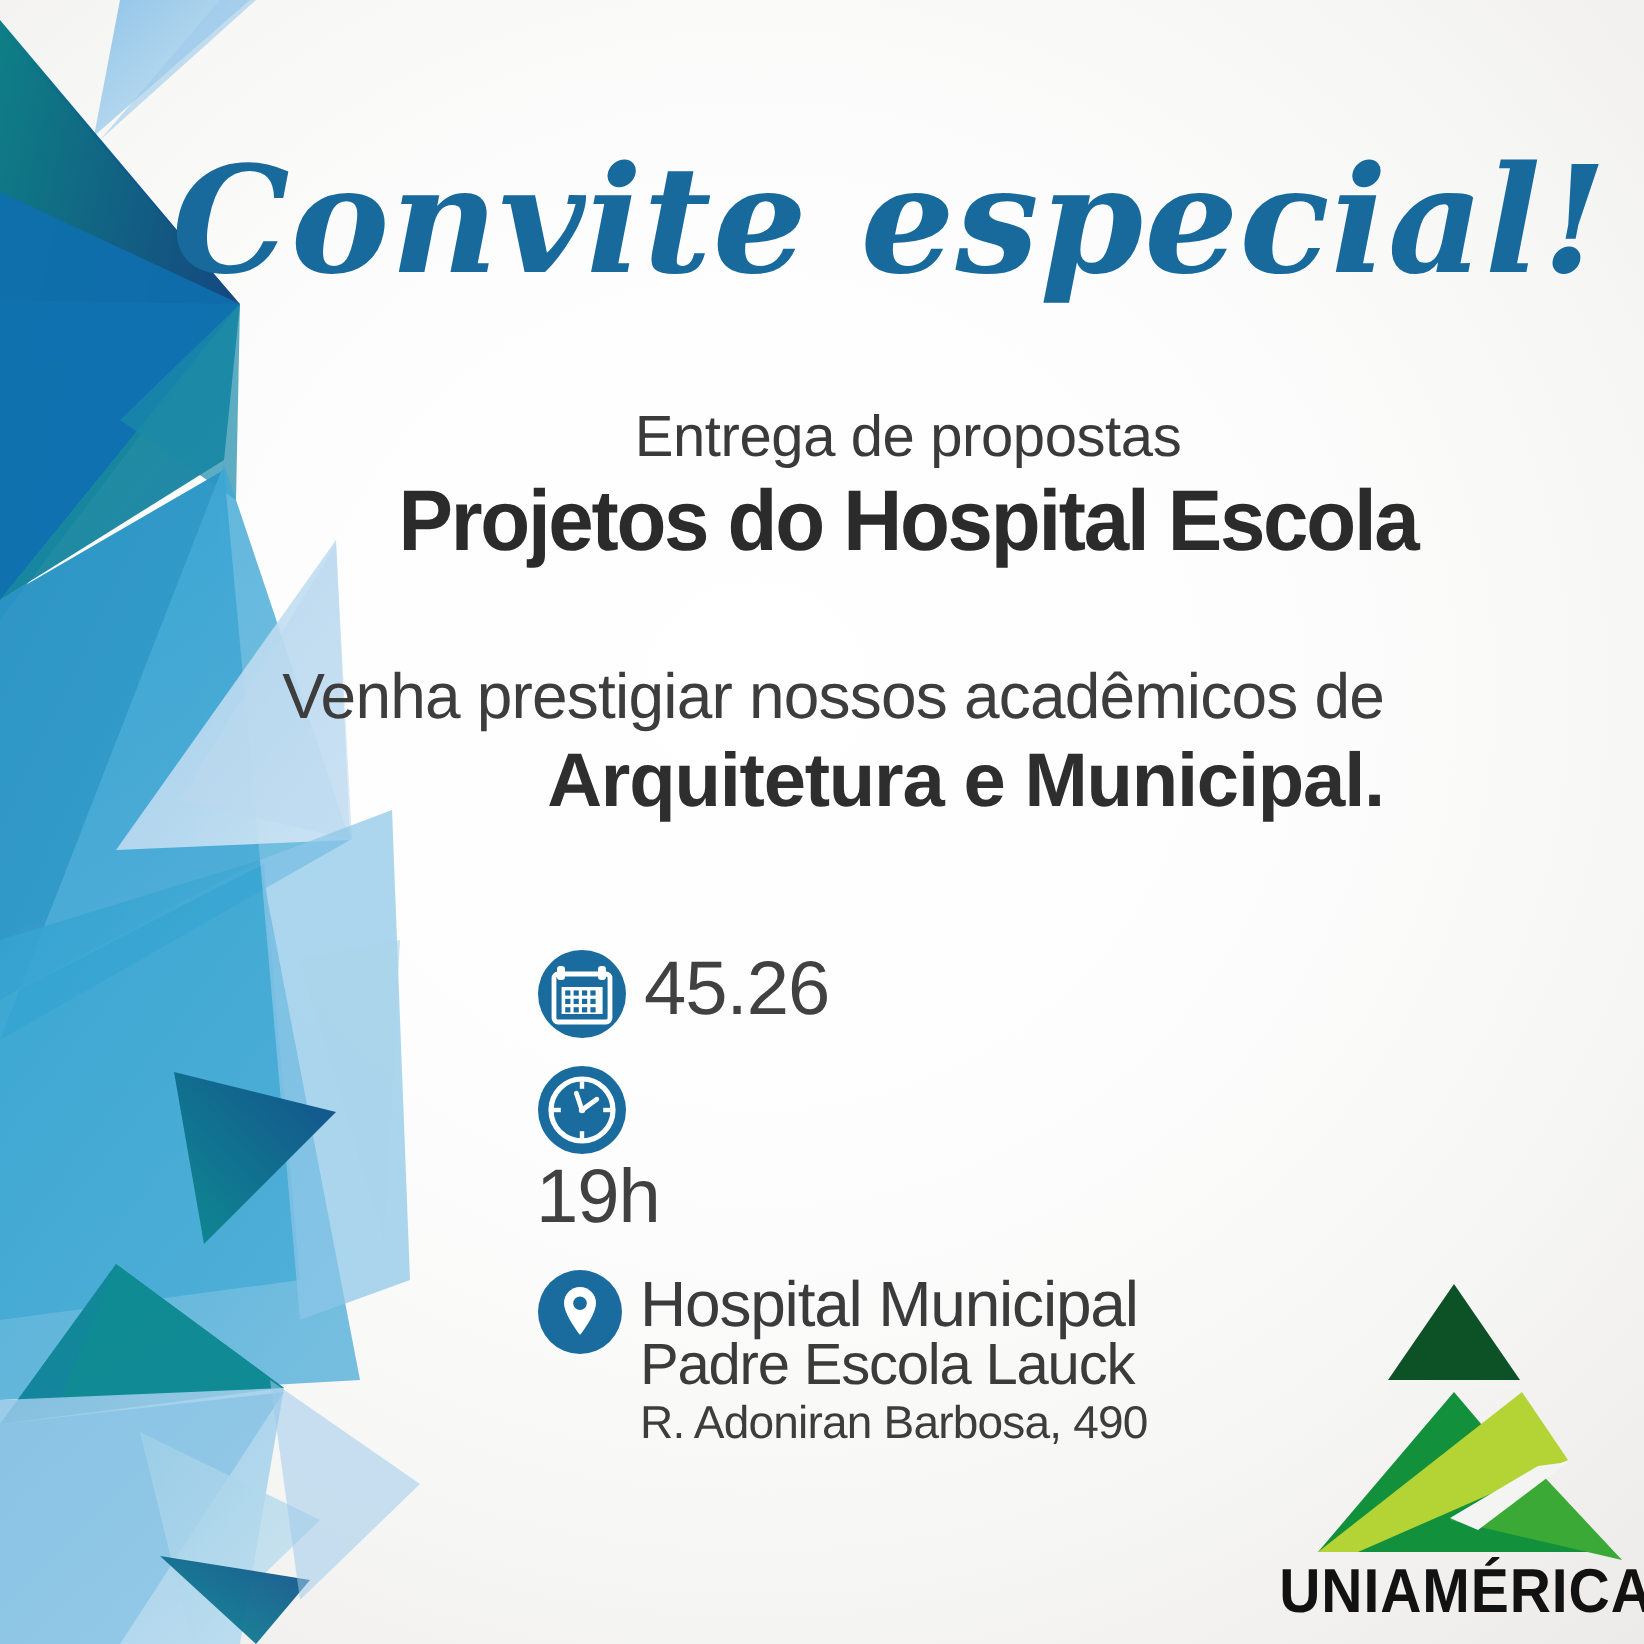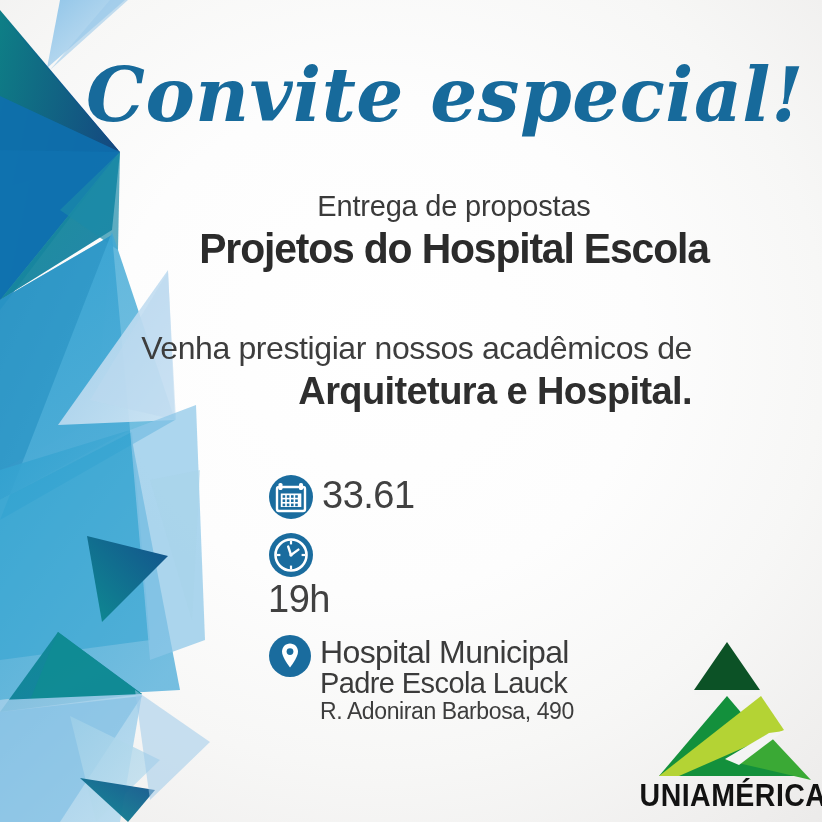--- a/index.html
+++ b/index.html
@@ -24,41 +24,41 @@
     top: 0;
     width: 320px;
     height: 822px;
     pointer-events: none;
   }
 
   
   .headline {
     position: absolute;
     left: 0;
-    top: 58px;
+    top: 74px;
     width: 762px;
     text-align: center;
     padding-left: 86px;
     box-sizing: border-box;
   }
   .headline-text {
     font-family: "DejaVu Serif", "Liberation Serif", serif;
     font-style: italic;
     font-weight: bold;
     font-size: 74px;
     line-height: 1.0;
     color: #176a9b;
     letter-spacing: 0.5px;
     white-space: nowrap;
   }
 
   .subhead {
     position: absolute;
     left: 0;
-    top: 190px;
+    top: 203px;
     width: 822px;
     text-align: center;
     padding-left: 86px;
     box-sizing: border-box;
   }
   .sub-small {
     font-size: 29px;
     font-weight: 500;
     color: #3a3a3a;
     letter-spacing: -0.2px;
@@ -282,21 +282,21 @@
     <div class="headline-text">Convite especial!</div>
   </div>
 
   <div class="subhead">
     <div class="sub-small">Entrega de propostas</div>
     <div class="sub-big">Projetos do Hospital Escola</div>
   </div>
 
   <div class="pitch">
     <div class="pitch-small">Venha prestigiar nossos acadêmicos de</div>
-    <div class="pitch-big">Arquitetura e Hospital.</div>
+    <div class="pitch-big">Arquitetura e Municipal.</div>
   </div>
 
   <div class="details">
 
     <div class="detail-row row-date">
       <span class="icon-wrap">
         <svg width="46" height="46" viewBox="0 0 46 46">
           <circle cx="23" cy="23" r="22" fill="#1a6c9e"></circle>
           <rect x="10.5" y="9" width="4" height="7" rx="1.6" fill="#ffffff"></rect>
           <rect x="31" y="9" width="4" height="7" rx="1.6" fill="#ffffff"></rect>
@@ -311,21 +311,21 @@
             <rect x="18.8" y="25.4" width="2.6" height="2.6"></rect>
             <rect x="23.0" y="25.4" width="2.6" height="2.6"></rect>
             <rect x="27.2" y="25.4" width="2.6" height="2.6"></rect>
             <rect x="14.6" y="29.6" width="2.6" height="2.6"></rect>
             <rect x="18.8" y="29.6" width="2.6" height="2.6"></rect>
             <rect x="23.0" y="29.6" width="2.6" height="2.6"></rect>
             <rect x="27.2" y="29.6" width="2.6" height="2.6"></rect>
           </g>
         </svg>
       </span>
-      <span class="detail-text date-value">33.61</span>
+      <span class="detail-text date-value">45.26</span>
     </div>
 
     <div class="detail-row row-time">
       <span class="icon-wrap">
         <svg width="46" height="46" viewBox="0 0 46 46">
           <circle cx="23" cy="23" r="22" fill="#1a6c9e"></circle>
           <circle cx="23" cy="23" r="15.5" fill="none" stroke="#ffffff" stroke-width="2.6"></circle>
           <g stroke="#ffffff" stroke-width="2.2" stroke-linecap="butt">
             <line x1="23" y1="8.6" x2="23" y2="12.4"></line>
             <line x1="23" y1="33.6" x2="23" y2="37.4"></line>

